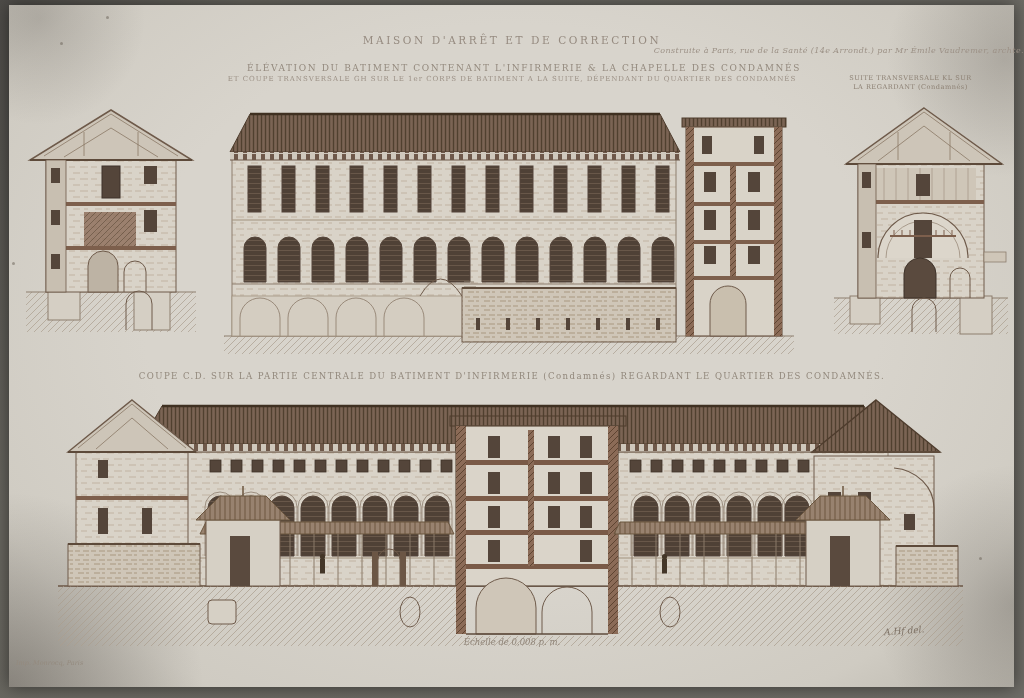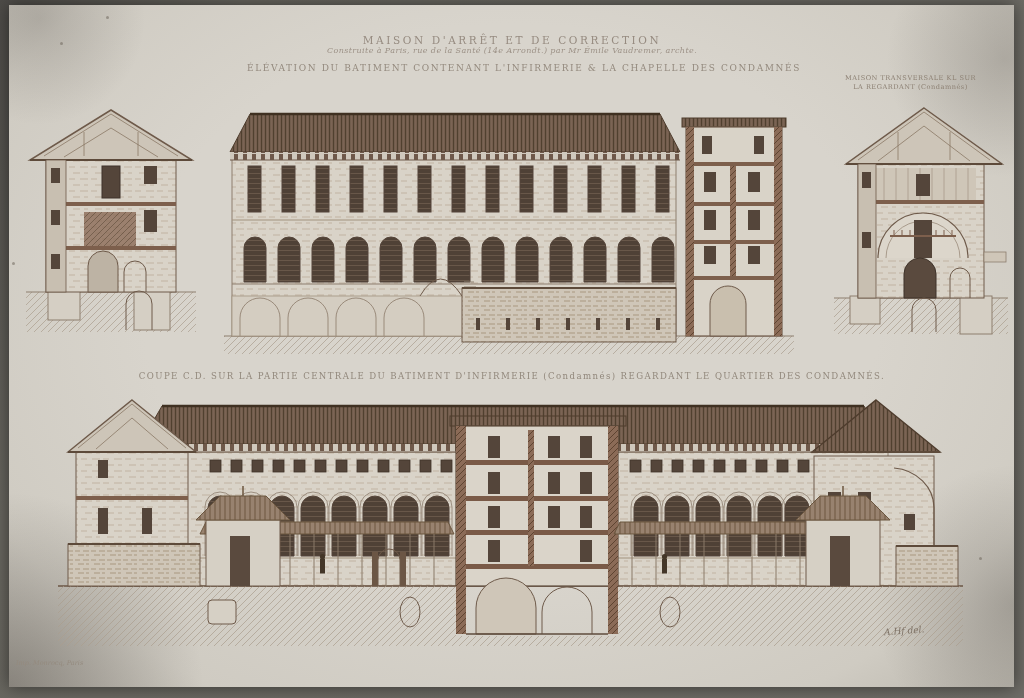--- a/index.html
+++ b/index.html
@@ -11,21 +11,21 @@
            radial-gradient(circle at 0% 100%, rgba(55,50,45,.38), rgba(55,50,45,0) 16%),
            radial-gradient(circle at 100% 88%, rgba(55,50,45,.25), rgba(55,50,45,0) 12%),
            radial-gradient(circle at 99% 8%, rgba(55,50,45,.22), rgba(55,50,45,0) 10%),
            radial-gradient(circle at 3% 2%, rgba(55,50,45,.20), rgba(55,50,45,0) 9%),
            radial-gradient(ellipse at 50% 44%, #d8d4cc 52%, #cfcbc2 82%, #bab6ad 100%);
          box-shadow:0 0 16px rgba(0,0,0,.5);}
   .speck{position:absolute;width:3px;height:3px;border-radius:50%;background:#6f675d;opacity:.55;}
   .cap{position:absolute;color:#8d8174;text-align:center;line-height:1.35;}
   .cap .l2{display:block;}
   .t-title{left:0;top:33px;width:1024px;font-size:10.5px;letter-spacing:2.6px;color:#968b80;}
-  .t-script{left:0;top:46px;width:1024px;font-size:8px;font-style:italic;letter-spacing:.4px;color:#9c9186;}
+  .t-script{left:0;top:46px;width:1024px;font-size:8px;font-style:italic;letter-spacing:.4px;color:#9c9186;text-align:right;}
   .t-head1{left:12px;top:62px;width:1024px;font-size:9px;letter-spacing:1.6px;color:#948a7e;}
   .t-head2{left:0;top:75px;width:1024px;font-size:7px;letter-spacing:1px;color:#9c9186;}
   .t-capL{left:18px;top:74px;width:200px;font-size:6.6px;letter-spacing:.5px;}
   .t-capR{left:808px;top:74px;width:205px;font-size:6.6px;letter-spacing:.5px;}
   .t-capM{left:0;top:371px;width:1024px;font-size:8.6px;letter-spacing:1.4px;color:#92887c;}
   .t-scale{left:372px;top:637px;width:280px;font-size:8.5px;font-style:italic;color:#8f8478;}
   .t-imprint{left:16px;top:659px;width:160px;font-size:6.5px;font-style:italic;text-align:left;color:#948a7e;}
   .t-sign{left:884px;top:622px;width:120px;font-size:9px;font-style:italic;transform:rotate(-4deg);color:#7d7165;text-align:left;}
   svg{position:absolute;overflow:visible;}
 </style>
@@ -91,22 +91,23 @@
       <g id="fig">
           <circle cx="2.5" cy="2.5" r="2.6" fill="#433628"></circle>
           <rect x="0" y="4.5" width="5" height="15" fill="#433628"></rect>
         </g>
     </defs>
   </svg>
 
   <div class="cap t-title">MAISON D'ARRÊT ET DE CORRECTION</div>
   <div class="cap t-script">Construite à Paris, rue de la Santé (14e Arrondt.) par Mr Émile Vaudremer, archte.</div>
   <div class="cap t-head1">ÉLÉVATION DU BATIMENT CONTENANT L'INFIRMERIE &amp; LA CHAPELLE DES CONDAMNÉS</div>
+  <div class="cap t-head2">ET COUPE TRANSVERSALE GH SUR LE 1er CORPS DE BATIMENT A LA SUITE, DÉPENDANT DU QUARTIER DES CONDAMNÉS</div>
   <div class="cap t-capR">
-    <span>MAISON TRANSVERSALE KL SUR</span>
+    <span>SUITE TRANSVERSALE KL SUR</span>
     <span class="l2">LA REGARDANT (Condamnés)</span>
   </div>
 
   <svg style="left:24px;top:104px" width="175" height="232" viewBox="0 0 175 232">
     <rect x="2" y="188" width="170" height="40" fill="url(#ph)"></rect>
     <path d="M2 188 H172" stroke="#8d7e6e" stroke-width="1"></path>
     <rect x="24" y="186" width="32" height="30" fill="#d5cfc4" stroke="#8d7e6e"></rect>
     <rect x="110" y="186" width="36" height="40" fill="#d5cfc4" stroke="#8d7e6e"></rect>
     <rect x="22" y="56" width="130" height="132" fill="url(#ps)" stroke="#6e5a4a"></rect>
     <polygon points="87,6 168,56 6,56" fill="#cdc5b8" stroke="#6e5a4a" stroke-width="1.5"></polygon>
@@ -374,15 +375,16 @@
     </g>
     <use href="#fig" x="262" y="158"></use>
     <use href="#fig" x="604" y="158"></use>
     <g fill="none" stroke="#6e5a4a">
       <ellipse cx="352" cy="216" rx="10" ry="15"></ellipse>
       <ellipse cx="612" cy="216" rx="10" ry="15"></ellipse>
       <rect x="150" y="204" width="28" height="24" rx="4" fill="#d6d0c5"></rect>
     </g>
   </svg>
 
+  <div class="cap t-scale">Échelle de 0,008 p. m.</div>
   <div class="cap t-imprint">Imp. Monrocq, Paris</div>
   <div class="cap t-sign">A.Hf del.</div>
 </div>
 
 </body></html>

